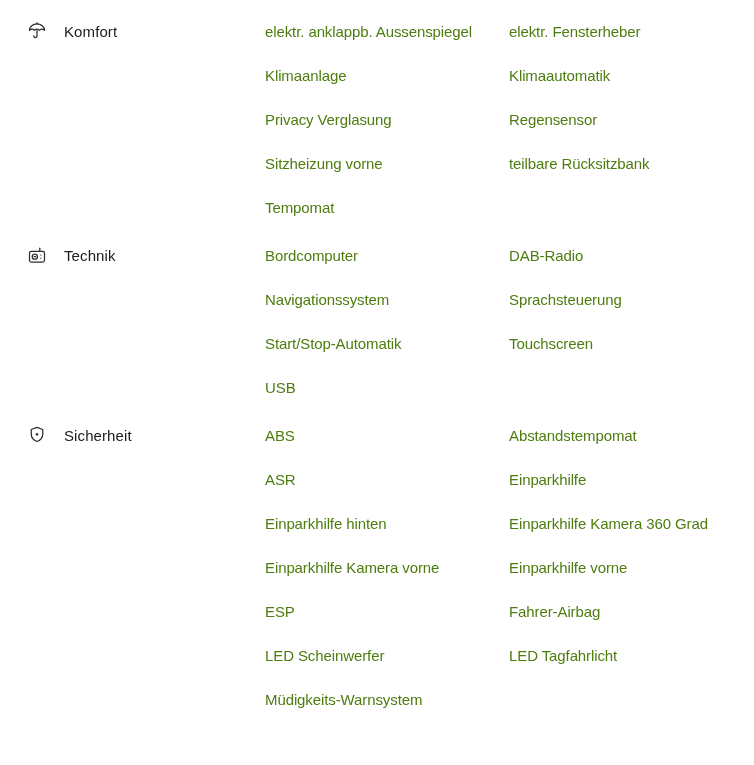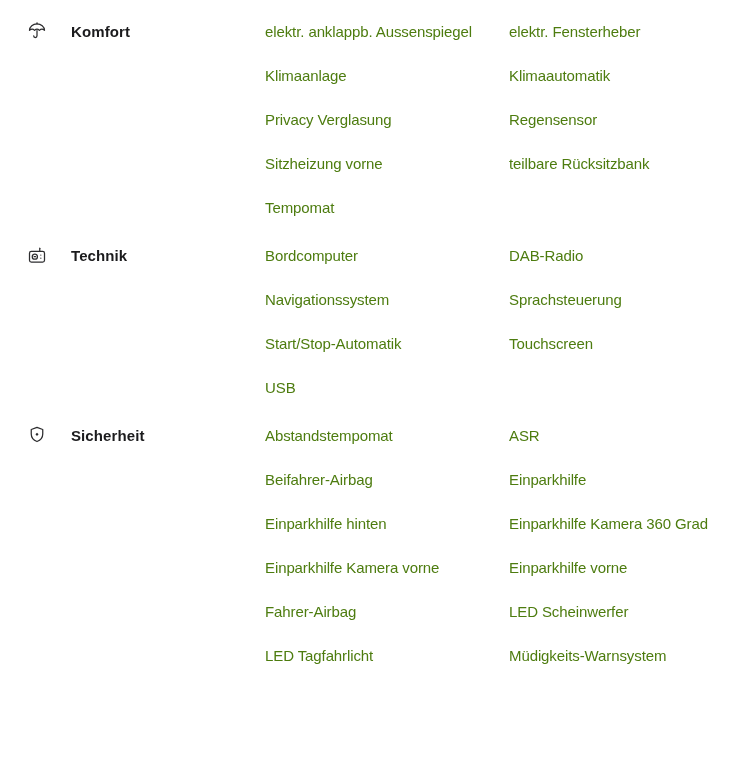--- a/index.html
+++ b/index.html
@@ -36,23 +36,23 @@
     display: inline-flex;
     align-items: center;
     justify-content: center;
   }
   .section-head .icon svg {
     width: 20px;
     height: 20px;
     display: block;
   }
   .section-title {
-    margin: 11px;
+    margin: 4px;
     font-size: 15px;
-    font-weight: 700;
+    font-weight: 400;
     color: #1b1b1d;
     letter-spacing: 0.1px;
   }
   .features {
     display: grid;
     grid-template-columns: 244px 1fr;
     grid-auto-rows: 44px;
     grid-auto-flow: row;
   }
   .feature {
@@ -123,28 +123,29 @@
     <div class="section-head">
       <span class="icon">
         <svg viewBox="0 0 24 24" fill="none" stroke="currentColor" stroke-width="1.5" stroke-linecap="round" stroke-linejoin="round">
           <path d="M12 2.8l6.9 2.6v5.4c0 4.4-2.8 7.4-6.9 9-4.1-1.6-6.9-4.6-6.9-9V5.4L12 2.8z"></path>
           <path d="M12 9.3l1.9 1.9L12 13.1l-1.9-1.9z" fill="currentColor" stroke="none"></path>
         </svg>
       </span>
       <h3 class="section-title">Sicherheit</h3>
     </div>
     <div class="features">
+        <div class="feature">ABS</div>
         <div class="feature">Abstandstempomat</div>
         <div class="feature">ASR</div>
-        <div class="feature">Beifahrer-Airbag</div>
         <div class="feature">Einparkhilfe</div>
         <div class="feature">Einparkhilfe hinten</div>
         <div class="feature">Einparkhilfe Kamera 360 Grad</div>
         <div class="feature">Einparkhilfe Kamera vorne</div>
         <div class="feature">Einparkhilfe vorne</div>
+        <div class="feature">ESP</div>
         <div class="feature">Fahrer-Airbag</div>
         <div class="feature">LED Scheinwerfer</div>
         <div class="feature">LED Tagfahrlicht</div>
         <div class="feature">Müdigkeits-Warnsystem</div>
       </div>
   </section>
 
 </div>
 
 </body></html>

